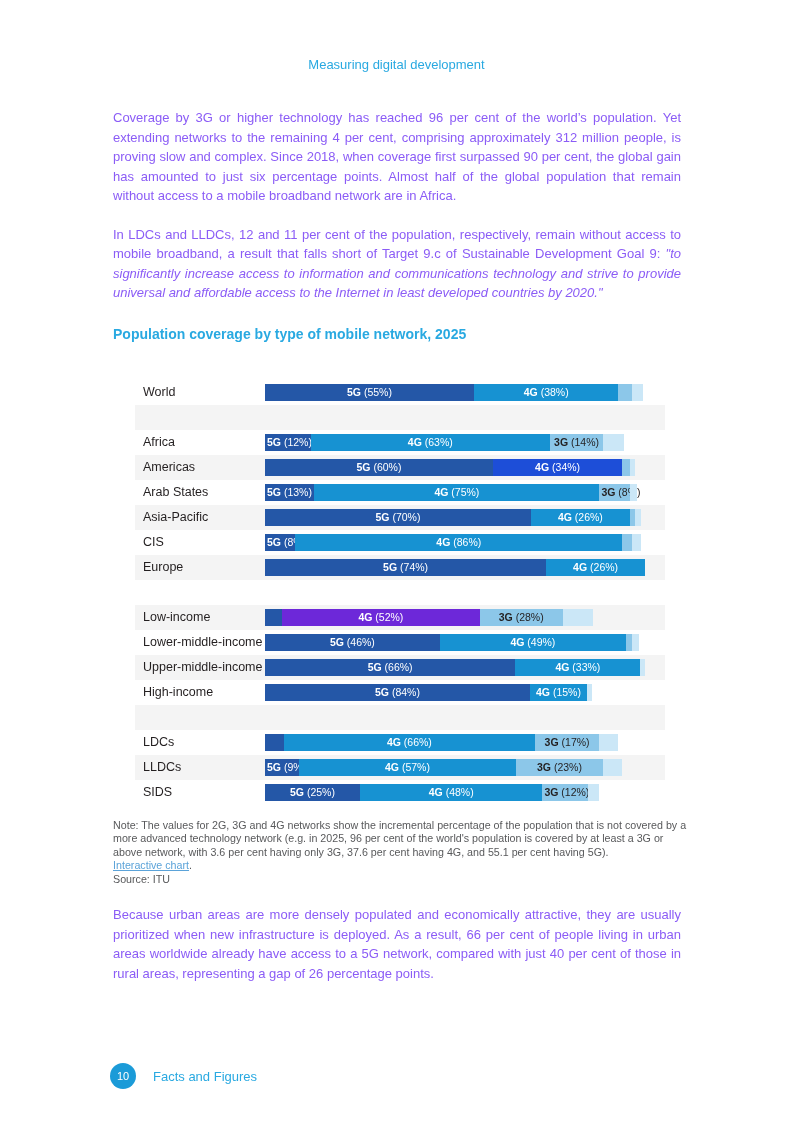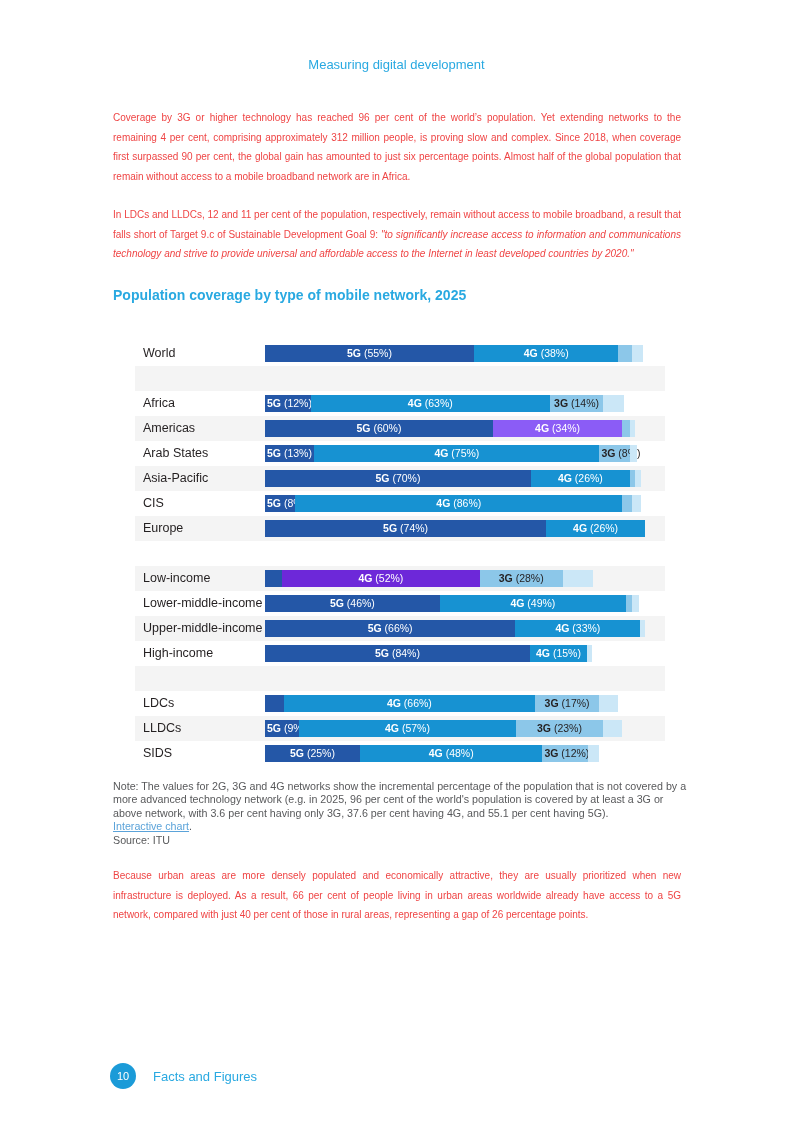--- a/index.html
+++ b/index.html
@@ -12,22 +12,22 @@
   }
   .content{margin:0 112px 0 113px;}
   .running-header{
     padding-top:57px;
     text-align:center;
     color:#29a9e1;
     font-size:13px;
   }
   .body-text{
     margin:0;
-    color:#ef4444;
-    font-size:10px;
+    color:#8b5cf6;
+    font-size:13px;
     line-height:19.5px;
     text-align:justify;
   }
   .p1{margin-top:36px;}
   .p2{margin-top:19px;}
   .p3{margin-top:19px;}
   .italic{font-style:italic;}
   .chart-title{
     margin:23px 0 0 0;
     color:#29a9e1;
@@ -148,21 +148,21 @@
               </div>
               <div class="seg" style="width: 20.9px; background: rgb(203, 231, 247);"></div>
             </div>
           </div>
           <div class="crow striped">
             <div class="rlabel">Americas</div>
             <div class="track">
               <div class="seg" style="width: 228px; background: rgb(36, 87, 167);">
                 <span class="slabel light"><b>5G</b> (60%)</span>
               </div>
-              <div class="seg" style="width: 129.2px; background: #8b5cf6;">
+              <div class="seg" style="width: 129.2px; background: #1d4ed8;">
                 <span class="slabel light"><b>4G</b> (34%)</span>
               </div>
               <div class="seg" style="width: 7.6px; background: rgb(140, 199, 233);"></div>
               <div class="seg" style="width: 5.7px; background: rgb(203, 231, 247);"></div>
             </div>
           </div>
           <div class="crow">
             <div class="rlabel">Arab States</div>
             <div class="track">
               <div class="seg tight" style="width: 49.4px; background: rgb(36, 87, 167);">

